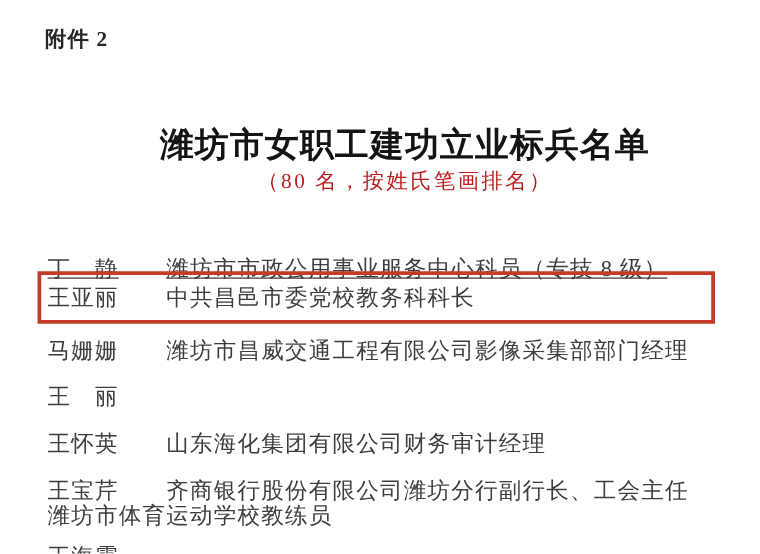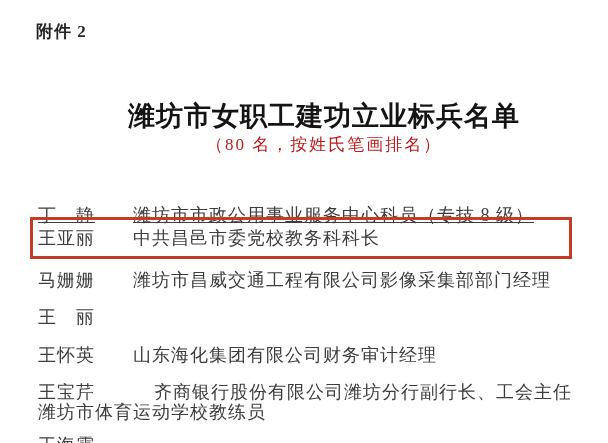--- a/index.html
+++ b/index.html
@@ -73,21 +73,21 @@
   }
   .row .position {
     flex: 1;
     letter-spacing: 1px;
   }
   .row:nth-of-type(1) { top: 204px; text-decoration: underline; }
   .row:nth-of-type(2) { top: 227px; }
   .row:nth-of-type(3) { top: 269px; }
   .row:nth-of-type(4) { top: 306px; flex-direction: column; }
   .row:nth-of-type(5) { top: 344px; }
-  .row:nth-of-type(6) { top: 381px; gap: 21px; }
+  .row:nth-of-type(6) { top: 381px; }
   .row:nth-of-type(7) { top: 434px; }
   .highlight-box {
     position: absolute;
     left: 30px;
     top: 217px;
     width: 536px;
     height: 36px;
     border: 3px solid #c43b27;
     background: transparent;
     pointer-events: none;

